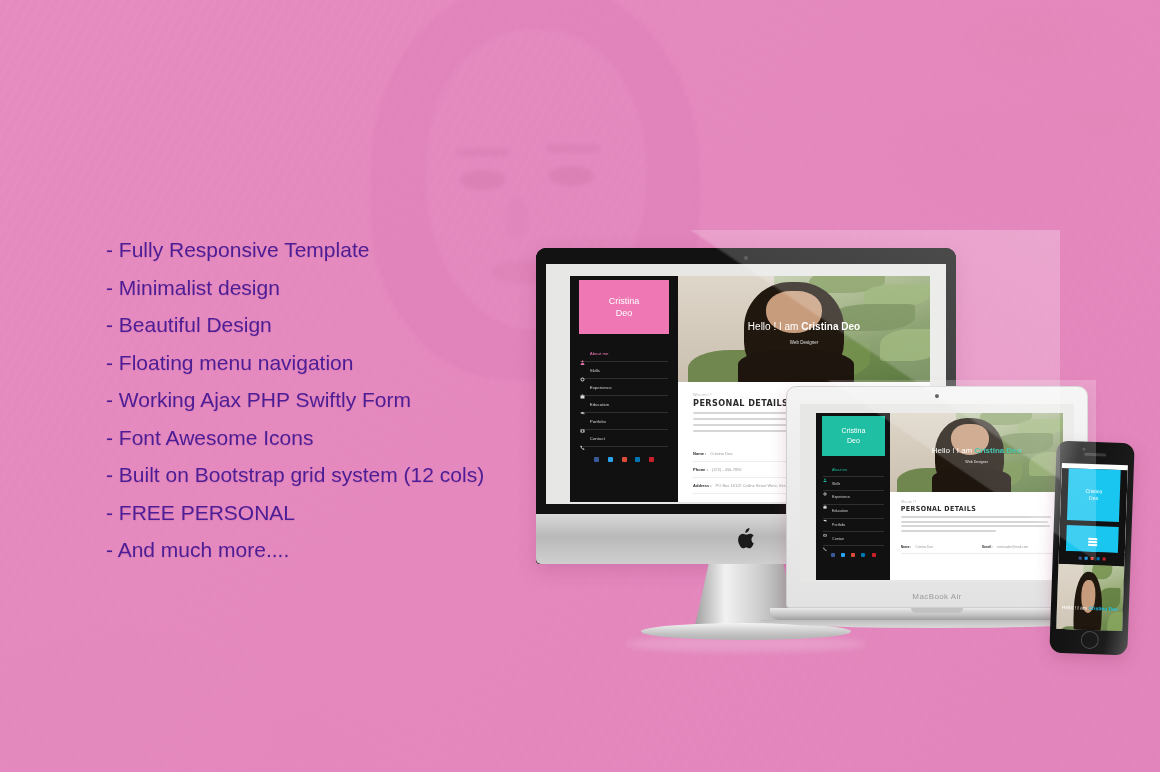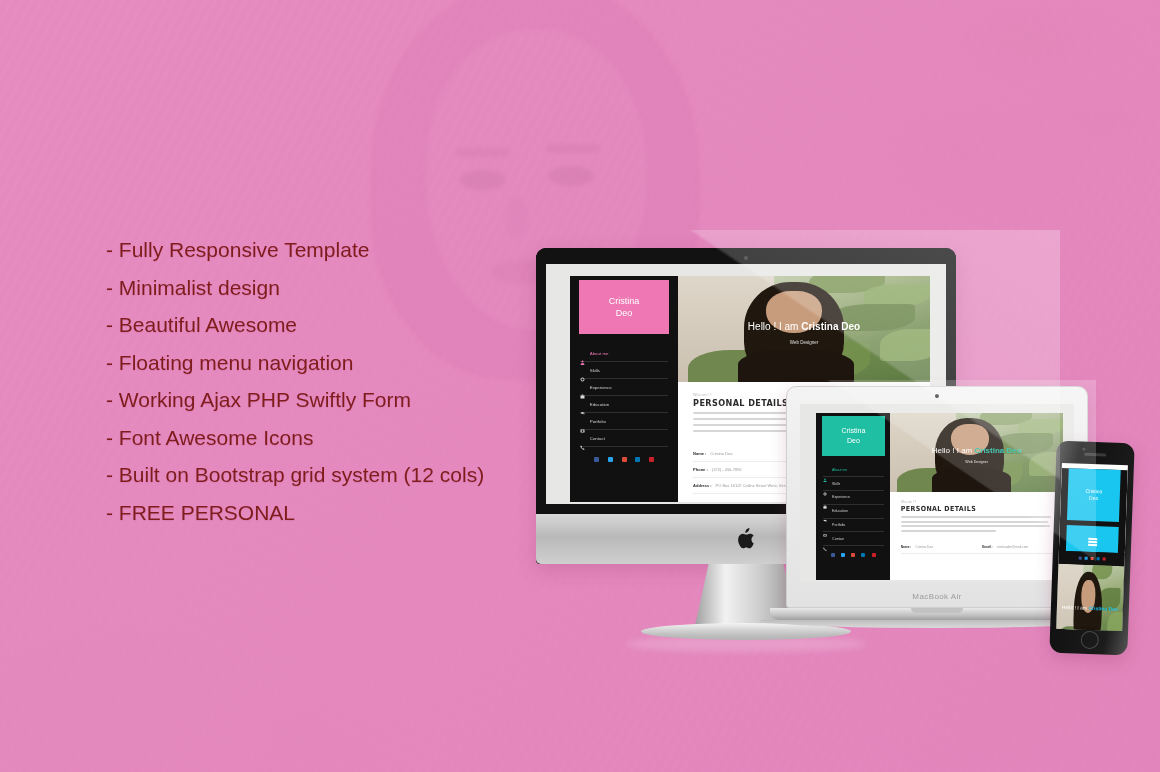--- a/index.html
+++ b/index.html
@@ -47,21 +47,21 @@
     color:#ffffff;font-size:50px;line-height:58px;font-weight:bold;
     font-family:"DejaVu Sans Condensed","Liberation Sans Narrow","Liberation Sans",sans-serif;
     letter-spacing:-.5px;
     text-shadow:0 1px 2px rgba(190,90,150,.35);
     white-space:nowrap;
   }
 
   
   .features{position:absolute;left:106px;top:236px;width:430px;}
   .feature{
-    color:#7f1d1d;font-size:21px;line-height:27px;
+    color:#4c1d95;font-size:21px;line-height:27px;
     margin-bottom:10.5px;white-space:nowrap;
     text-shadow:0 1px 1px rgba(190,95,155,.28);
   }
 
   
   .mockups{position:absolute;left:500px;top:230px;width:660px;height:430px;}
 
   
   .imac{position:absolute;left:36px;top:18px;width:420px;height:316px;}
   .imac-body{
@@ -232,26 +232,27 @@
     <div class="gh gh-eye l"></div>
     <div class="gh gh-eye r"></div>
     <div class="gh gh-nose"></div>
     <div class="gh gh-lip"></div>
   </div>
 
 
   <div class="features">
     <div class="feature">- Fully Responsive Template</div>
     <div class="feature">- Minimalist design</div>
-    <div class="feature">- Beautiful Awesome</div>
+    <div class="feature">- Beautiful Design</div>
     <div class="feature">- Floating menu navigation</div>
     <div class="feature">- Working Ajax PHP Swiftly Form</div>
     <div class="feature">- Font Awesome Icons</div>
     <div class="feature">- Built on Bootstrap grid system (12 cols)</div>
     <div class="feature">- FREE PERSONAL</div>
+    <div class="feature">- And much more....</div>
   </div>
 
   <div class="mockups">
 
     <div class="imac">
       <div class="imac-body"></div>
       <div class="imac-bezel"></div>
       <div class="imac-cam"></div>
       <div class="imac-screen">
         <div class="page theme-pink">

